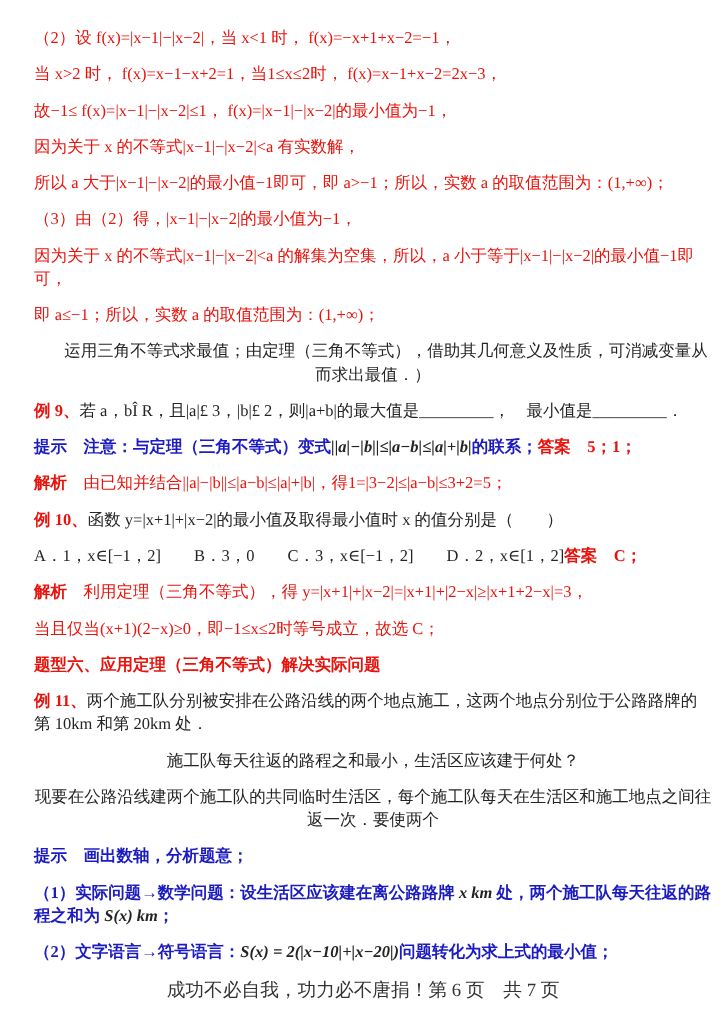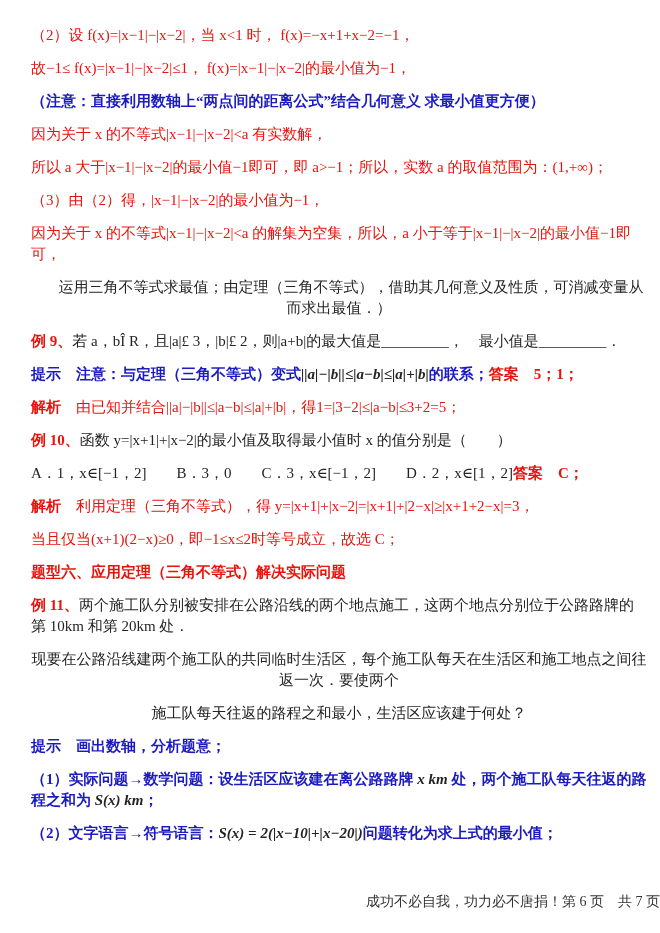--- a/index.html
+++ b/index.html
@@ -29,36 +29,37 @@
   .r{color:var(--red);}
   .rb{color:var(--red);font-weight:bold;}
   .b{color:var(--blue);font-weight:bold;}
   .k{color:var(--ink);text-align:center;}
   .m{color:var(--ink);font-style:italic;font-weight:bold;}
   .heading{color:var(--red);font-weight:bold;}
   .ind{text-indent:24px;}
   .footer{
     position:absolute;
     left:0;right:0;bottom:22px;
-    display:flex;justify-content:flex-end;
-    font-size:14px;color:#333;
+    display:flex;justify-content:center;
+    font-size:17px;color:#333;
   }
 </style>
 </head>
 <body>
 
 <div class="page">
 
   <p class="line r">（2）设 f(x)=|x−1|−|x−2|，当 x&lt;1 时， f(x)=−x+1+x−2=−1，</p>
+  <p class="line r">当 x&gt;2 时， f(x)=x−1−x+2=1，当1≤x≤2时， f(x)=x−1+x−2=2x−3，</p>
   <p class="line r">故−1≤ f(x)=|x−1|−|x−2|≤1， f(x)=|x−1|−|x−2|的最小值为−1，</p>
-  <p class="line b">（注意：直接利用数轴上“两点间的距离公式”结合几何意义 求最小值更方便）</p>
   <p class="line r">因为关于 x 的不等式|x−1|−|x−2|&lt;a 有实数解，</p>
   <p class="line r">所以 a 大于|x−1|−|x−2|的最小值−1即可，即 a&gt;−1；所以，实数 a 的取值范围为：(1,+∞)；</p>
   <p class="line r">（3）由（2）得，|x−1|−|x−2|的最小值为−1，</p>
   <p class="line r">因为关于 x 的不等式|x−1|−|x−2|&lt;a 的解集为空集，所以，a 小于等于|x−1|−|x−2|的最小值−1即可，</p>
+  <p class="line r">即 a≤−1；所以，实数 a 的取值范围为：(1,+∞)；</p>
 
   <p class="line k ind">运用三角不等式求最值；由定理（三角不等式），借助其几何意义及性质，可消减变量从而求出最值．）</p>
 
   <p class="line">
     <span class="rb">例 9、</span><span class="k">若 a，bÎ R，且|a|£ 3，|b|£ 2，则|a+b|的最大值是_________，　最小值是_________．</span>
   </p>
 
   <p class="line">
     <span class="b">提示　注意：与定理（三角不等式）变式</span><span class="m">||a|−|b||≤|a−b|≤|a|+|b|</span><span class="b">的联系；</span><span class="rb">答案　5；1；</span>
   </p>
@@ -80,22 +81,22 @@
   </p>
 
   <p class="line r">当且仅当(x+1)(2−x)≥0，即−1≤x≤2时等号成立，故选 C；</p>
 
   <p class="line heading">题型六、应用定理（三角不等式）解决实际问题</p>
 
   <p class="line">
     <span class="rb">例 11、</span><span class="k">两个施工队分别被安排在公路沿线的两个地点施工，这两个地点分别位于公路路牌的第 10km 和第 20km 处．</span>
   </p>
 
+  <p class="line k">施工队每天往返的路程之和最小，生活区应该建于何处？</p>
   <p class="line k">现要在公路沿线建两个施工队的共同临时生活区，每个施工队每天在生活区和施工地点之间往返一次．要使两个</p>
-  <p class="line k">施工队每天往返的路程之和最小，生活区应该建于何处？</p>
 
   <p class="line b">提示　画出数轴，分析题意；</p>
 
   <p class="line">
     <span class="b">（1）实际问题→数学问题：设生活区应该建在离公路路牌</span><span class="m"> x km </span><span class="b">处，两个施工队每天往返的路程之和为</span><span class="m"> S(x) km</span><span class="b">；</span>
   </p>
 
   <p class="line">
     <span class="b">（2）文字语言→符号语言：</span><span class="m">S(x) = 2(|x−10|+|x−20|)</span><span class="b">问题转化为求上式的最小值；</span>
   </p>

